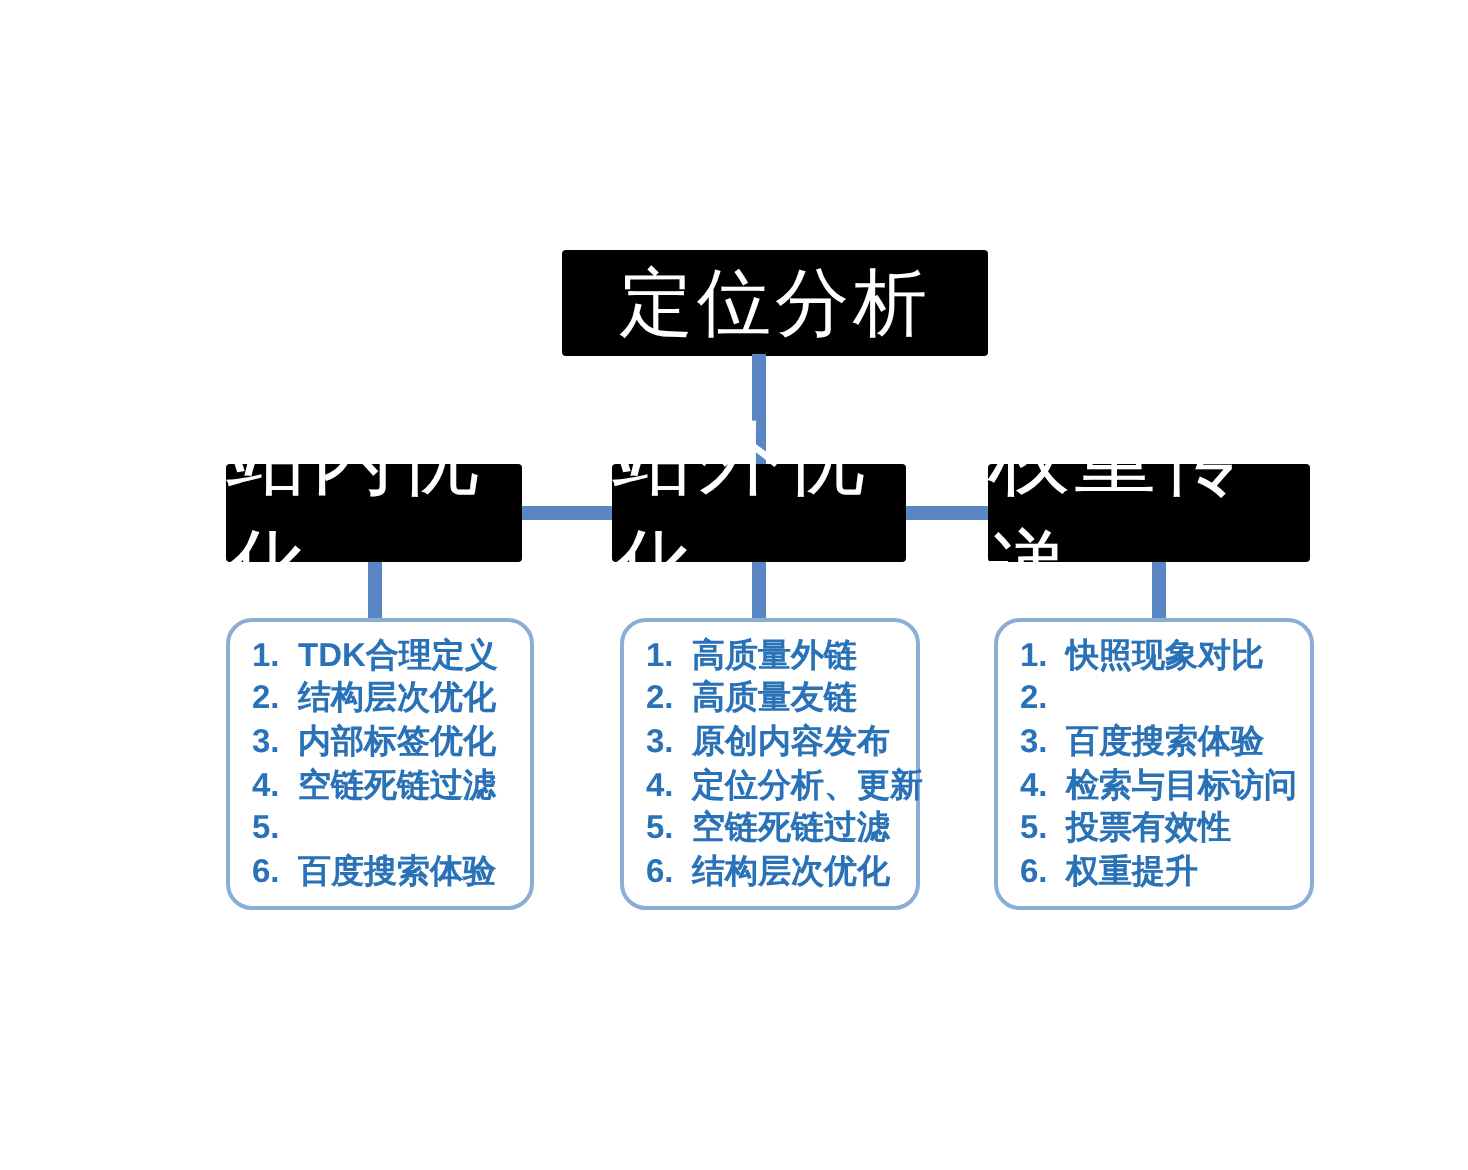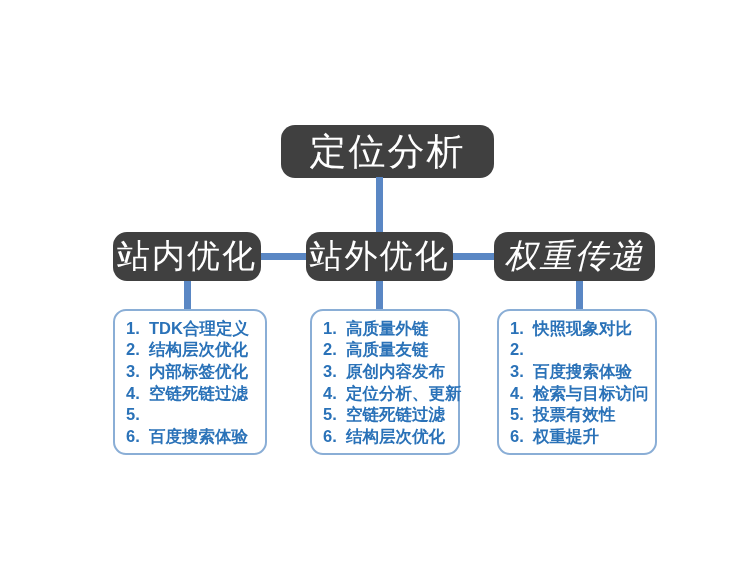--- a/index.html
+++ b/index.html
@@ -11,42 +11,42 @@
   .canvas {
     position: relative;
     width: 734px;
     height: 585px;
     background: #ffffff;
     overflow: hidden;
   }
   
   .node {
     position: absolute;
-    background: #404040;
-    border-radius: 14px;
+    background: #000000;
+    border-radius: 2px;
     display: flex;
     align-items: center;
     justify-content: center;
     color: #ffffff;
     font-weight: 300;
     letter-spacing: 2px;
     box-sizing: border-box;
   }
   .node.root {
     left: 281px; top: 125px;
     width: 213px; height: 53px;
     font-size: 37px;
   }
   .node.branch {
     top: 232px; height: 49px;
-    font-size: 33px;
+    font-size: 41px;
   }
   .node.branch.b1 { left: 113px; width: 148px; }
   .node.branch.b2 { left: 306px; width: 147px; }
-  .node.branch.b3 { left: 494px; width: 161px; font-style: italic; }
+  .node.branch.b3 { left: 494px; width: 161px; }
 
   
   .conn {
     position: absolute;
     background: #5a87c4;
   }
   .conn.v { width: 7px; }
   .conn.h { height: 7px; }
   .conn.root-down { left: 376px; top: 177px; height: 56px; }
   .conn.h1 { left: 259px; top: 253px; width: 48px; }

